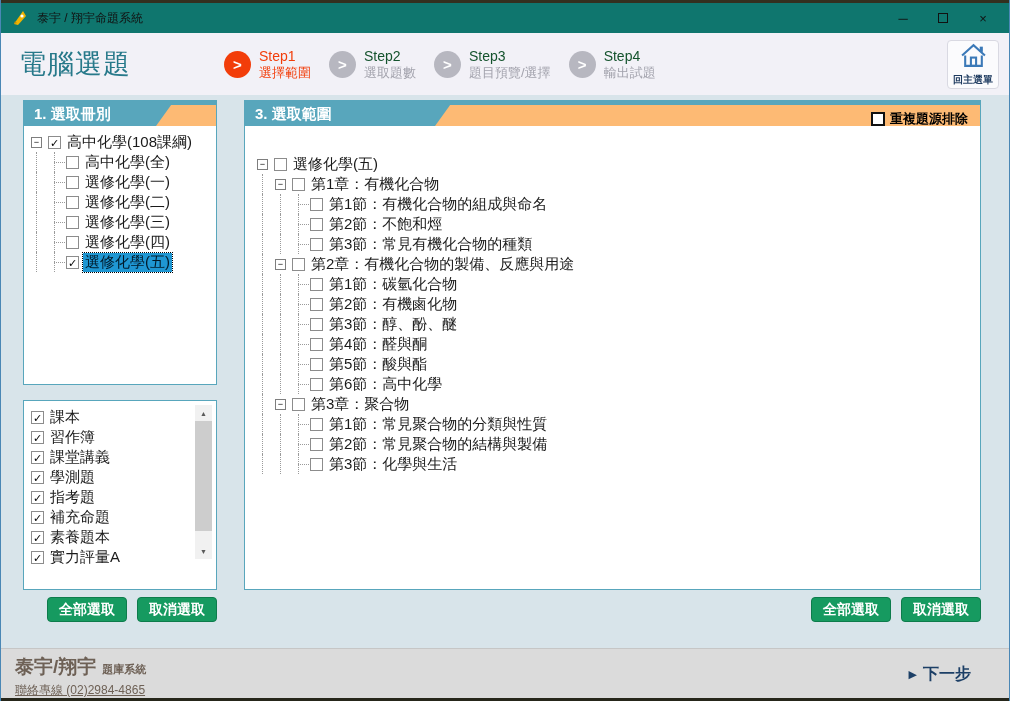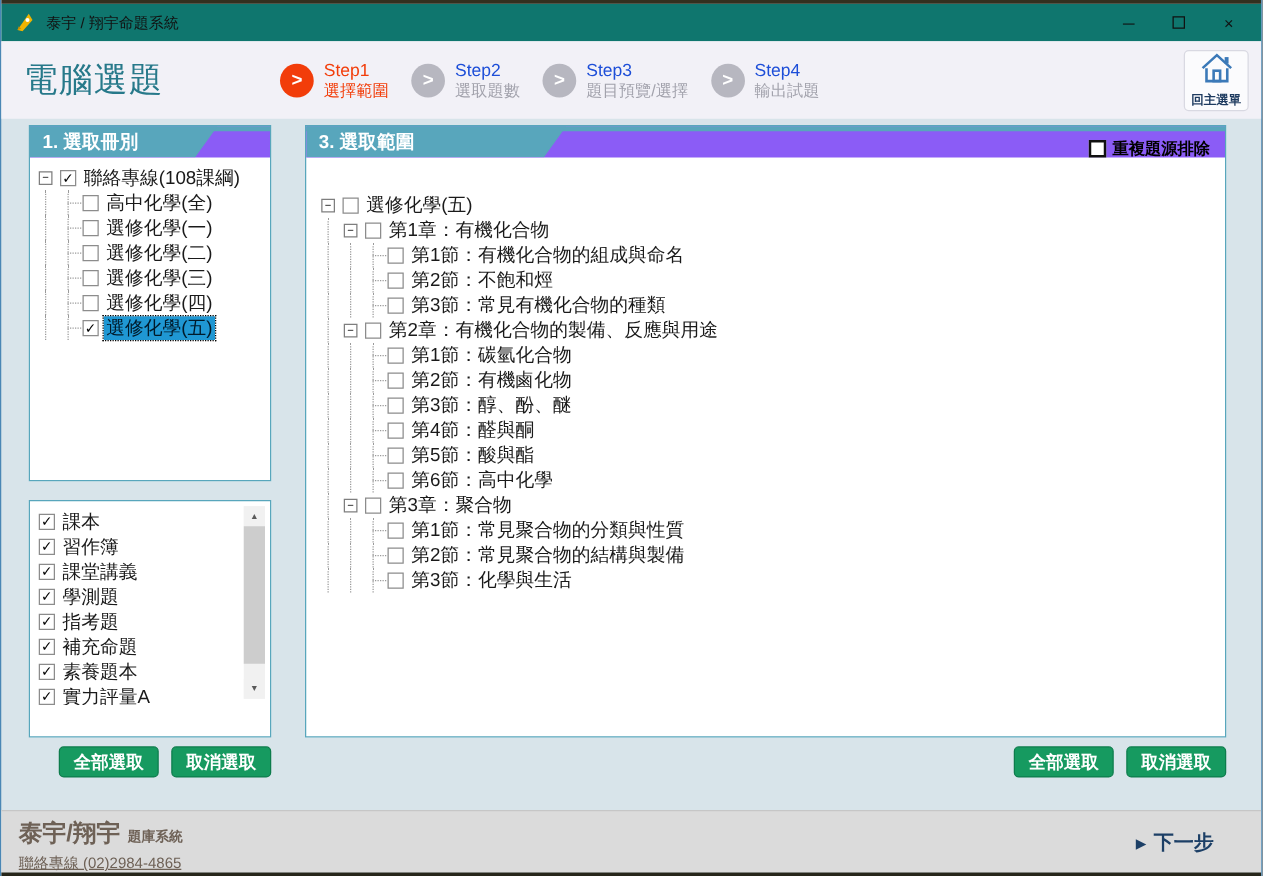--- a/index.html
+++ b/index.html
@@ -25,35 +25,35 @@
   
   .header { position:absolute; top:33px; left:0; right:0; height:62px; background:#f2f1f7;
             display:flex; align-items:center; }
   .page-title { font-size:27px; color:#27798a; margin-left:18px; width:205px; letter-spacing:1px; }
   .steps { display:flex; align-items:center; }
   .step { display:flex; align-items:center; margin-right:18px; }
   .step-circle { width:27px; height:27px; border-radius:50%; background:#b7b7c0; color:#fff;
                  display:flex; align-items:center; justify-content:center; font-weight:bold;
                  font-size:15px; margin-right:8px; flex:none; }
   .step-text { display:flex; flex-direction:column; line-height:1.18;justify-content:flex-end; }
-  .step-name  { font-size:14px; color:#1d4ed8; }
+  .step-name  { font-size:14px; color:#14532d; }
   .step-label { font-size:13px; color:#a2a2ac; }
   .step.active .step-circle { background:#f23d0a; }
   .step.active .step-name, .step.active .step-label { color:#f23d0a; }
 
   .home { position:absolute; right:10px; top:7px; width:52px; height:49px; background:#fbfbfd;
           border:1px solid #d9d9e2; border-radius:4px; display:flex; flex-direction:column;
           align-items:center; justify-content:center; cursor:pointer; }
   .home-label { font-size:10px; color:#1d3a5f; font-weight:bold; margin-top:1px; }
 
   
   .content { position:absolute; top:95px; left:0; right:0; height:553px; }
 
   .panel { position:absolute; background:#fff; border:1px solid #58a6bc; }
-  .phead { position:relative; height:25px; background:#8b5cf6; }
+  .phead { position:relative; height:25px; background:#fdba74; }
   .ptop  { position:absolute; top:0; left:0; right:0; height:4px; background:#58a6bc; }
   .ptab  { position:absolute; top:0; left:0; height:25px; background:#58a6bc; color:#fff;
            font-weight:bold; font-size:15px; line-height:22px; padding:2px 0 0 10px;
            clip-path:polygon(0 0,100% 0,calc(100% - 18px) 100%,0 100%); }
   .pbody { position:relative; height:calc(100% - 25px); overflow:hidden; padding:6px 4px 0 7px; }
 
   .p1 { left:22px;  top:5px;   width:194px; height:285px; }
   .p2 { left:22px;  top:305px; width:194px; height:190px; }
   .p3 { left:243px; top:5px;   width:737px; height:490px; }
   .p1 .ptab, .p2 .ptab { width:150px; }
@@ -197,21 +197,21 @@
         <div class="ptop"></div>
         <div class="ptab">1. 選取冊別</div>
       </div>
       <div class="pbody">
 
           <div class="trow">
             <span class="pre">
               <span class="expandbox">−</span>
             </span>
             <span class="cb">✓</span>
-            <span class="lbl">聯絡專線(108課綱)</span>
+            <span class="lbl">高中化學(108課綱)</span>
           </div>
 
           <div class="trow">
             <span class="pre">
               <span class="vguide"></span>
               <span class="hconn"></span>
             </span>
             <span class="cb"></span>
             <span class="lbl">高中化學(全)</span>
           </div>

